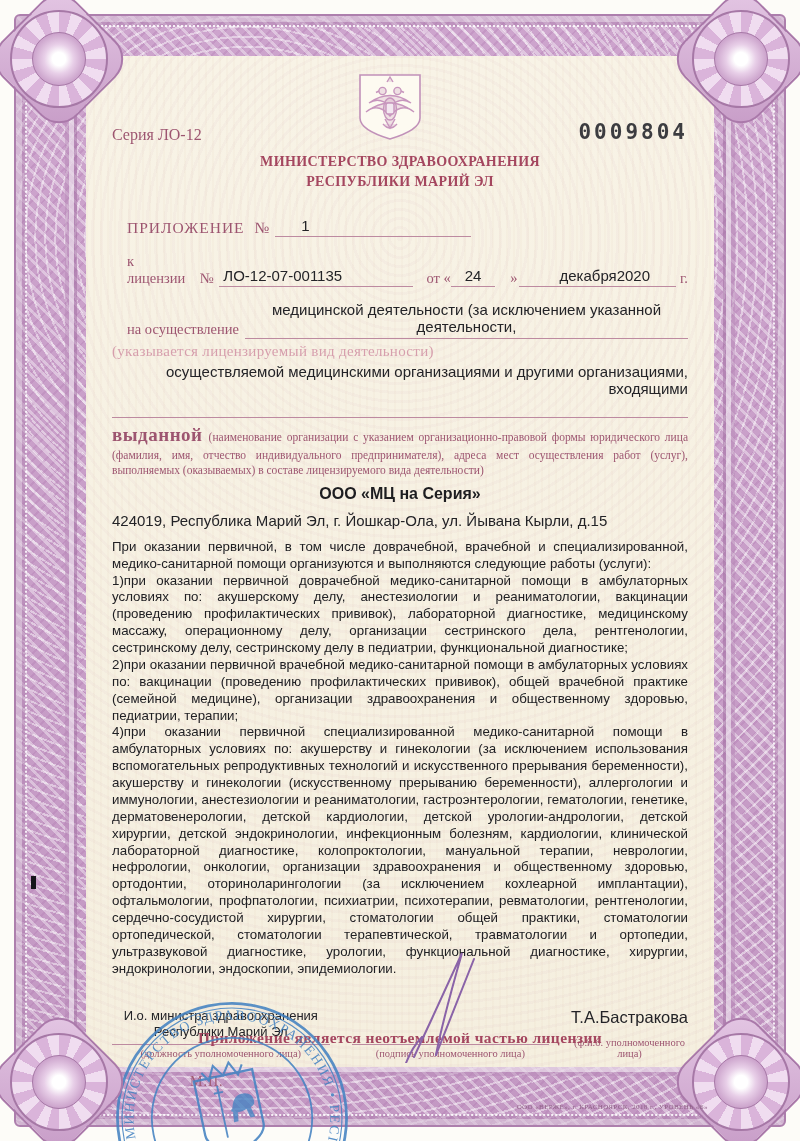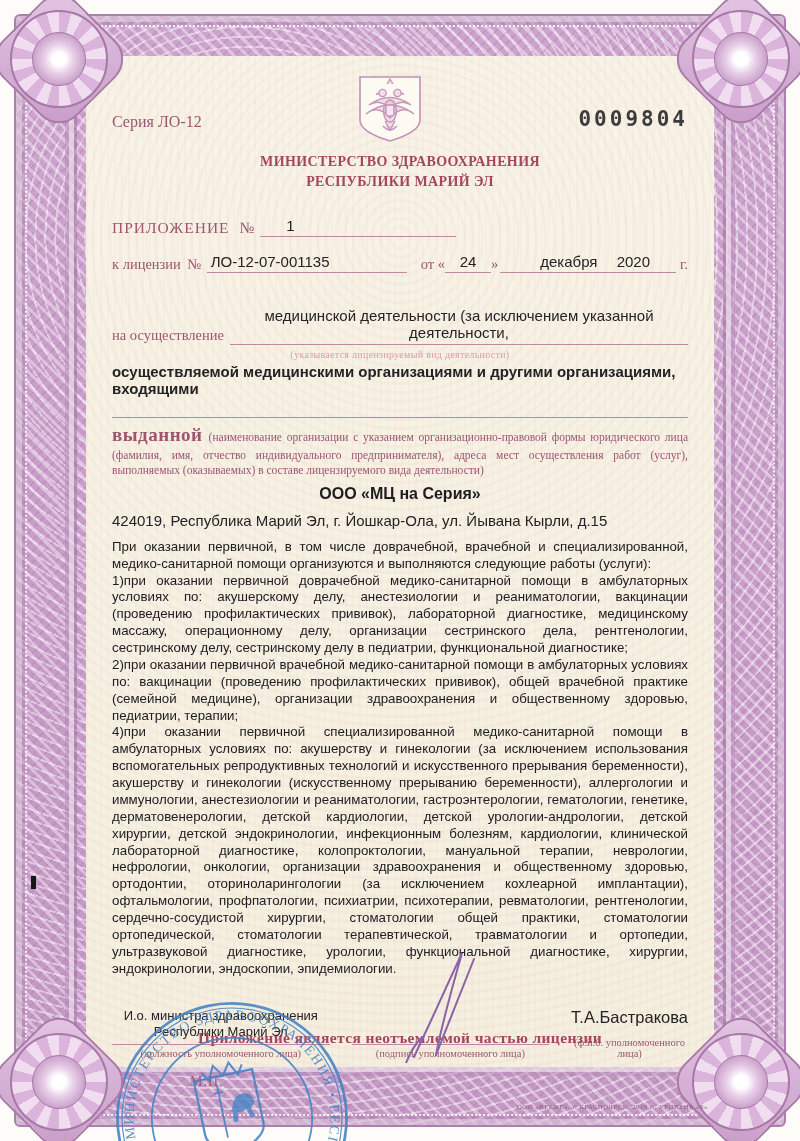--- a/index.html
+++ b/index.html
@@ -52,57 +52,57 @@
   .page{
     position:absolute;left:86px;right:86px;top:56px;bottom:74px;z-index:4;
     background:
       repeating-radial-gradient(circle at 50% 18%, rgba(190,130,160,.05) 0 3px, rgba(0,0,0,0) 3px 9px),
       repeating-linear-gradient(90deg, rgba(205,165,130,.05) 0 2px, rgba(0,0,0,0) 2px 7px),
       linear-gradient(#f8f3e6,#f5efdf);
     padding:22px 26px 0 26px;box-sizing:border-box;
   }
 
   
-  .hdr{display:flex;align-items:center;justify-content:space-between;height:66px;}
+  .hdr{display:flex;align-items:flex-end;justify-content:space-between;height:66px;}
   .series{color:#9d5570;font-size:16px;margin-top:22px;}
   .emblem{width:80px;height:72px;margin-top:-2px;}
   .serial{font-family:"DejaVu Sans Mono", monospace;font-size:21px;letter-spacing:3px;color:#3c3c40;margin-top:16px;font-weight:bold;}
 
   .title{
     text-align:center;color:#a4465f;font-weight:bold;font-size:14px;line-height:1.4;
     letter-spacing:.4px;margin-top:8px;
   }
 
   
-  .maroon{color:#9d5570;}
+  .maroon{color:#9d5570;margin-left:15px;}
   .row{display:flex;align-items:flex-end;margin-top:0;}
   .fill{border-bottom:1px solid #bd8aa0;min-height:18px;box-sizing:border-box;}
   .typed{font-family:"Liberation Sans", sans-serif;color:#232327;font-size:15px;}
 
   .appendix-row{margin-top:26px;font-size:15.5px;}
   .appendix-row .lbl{letter-spacing:1px;}
   .appendix-fill{width:196px;margin-left:6px;padding:0 0 2px 26px;text-align:left;}
 
   .license-row{margin-top:16px;font-size:14.5px;}
   .license-fill{width:200px;margin-left:6px;padding:0 0 2px 4px;text-align:left;}
   .from-lbl{margin-left:14px;white-space:nowrap;}
   .day-fill{width:46px;text-align:center;padding-bottom:2px;}
   .monthyear-fill{flex:1;margin-left:2px;display:flex;justify-content:space-between;padding:0 26px 2px 40px;}
   .gsuffix{margin-left:4px;}
 
   .activity{margin-top:14px;}
   .activity-row1{display:flex;align-items:flex-end;font-size:14.5px;}
   .activity-row1 .lbl{white-space:nowrap;padding-bottom:1px;}
-  .activity-fill{flex:1;margin-left:6px;text-align:center;padding-bottom:3px;margin-top:20px;}
+  .activity-fill{flex:1;margin-left:6px;text-align:center;padding-bottom:3px;}
   .hint{
-    text-align:center;font-size:10px;color:#cf8ba0;opacity:.8;margin:4px 0 -7px 0;letter-spacing:.3px;
+    font-size:15px;color:#cf8ba0;opacity:.8;margin:4px 0 -7px 0;letter-spacing:.3px;
   }
   .act-line{-
     text-align:center;}
-  .act-line{text-align:left;margin-top:10px;font-weight:bold;}
+  .act-line{text-align:right;margin-top:10px;}
   .act-line.last{margin-top:16px;}
   .rule{border-bottom:1px solid #bd8aa0;margin-top:20px;}
 
   .issued{margin-top:4px;font-size:11.5px;line-height:1.35;color:#9d5570;text-align:justify;}
   .issued .lbl{font-size:19px;font-weight:bold;letter-spacing:.5px;margin-right:6px;}
 
   .org{font-family:"Liberation Sans", sans-serif;font-weight:bold;color:#1d1d20;font-size:16px;text-align:center;margin-top:6px;}
   .addr{font-family:"Liberation Sans", sans-serif;color:#232327;font-size:15px;margin-top:9px;}
 
   .body-text p{

